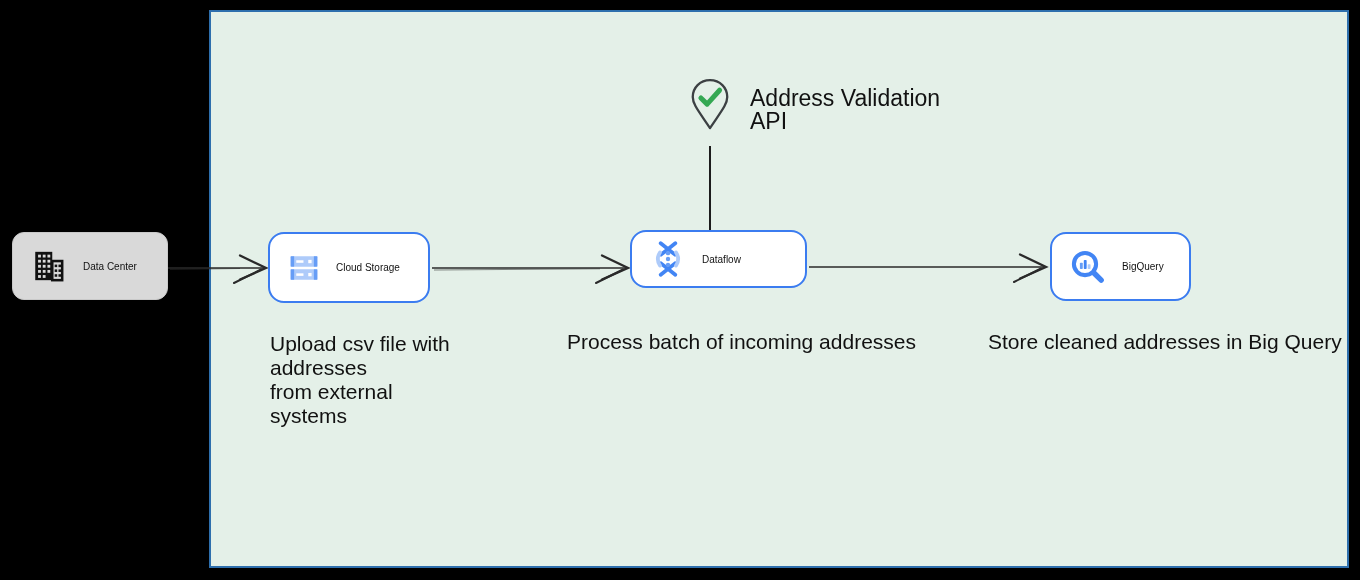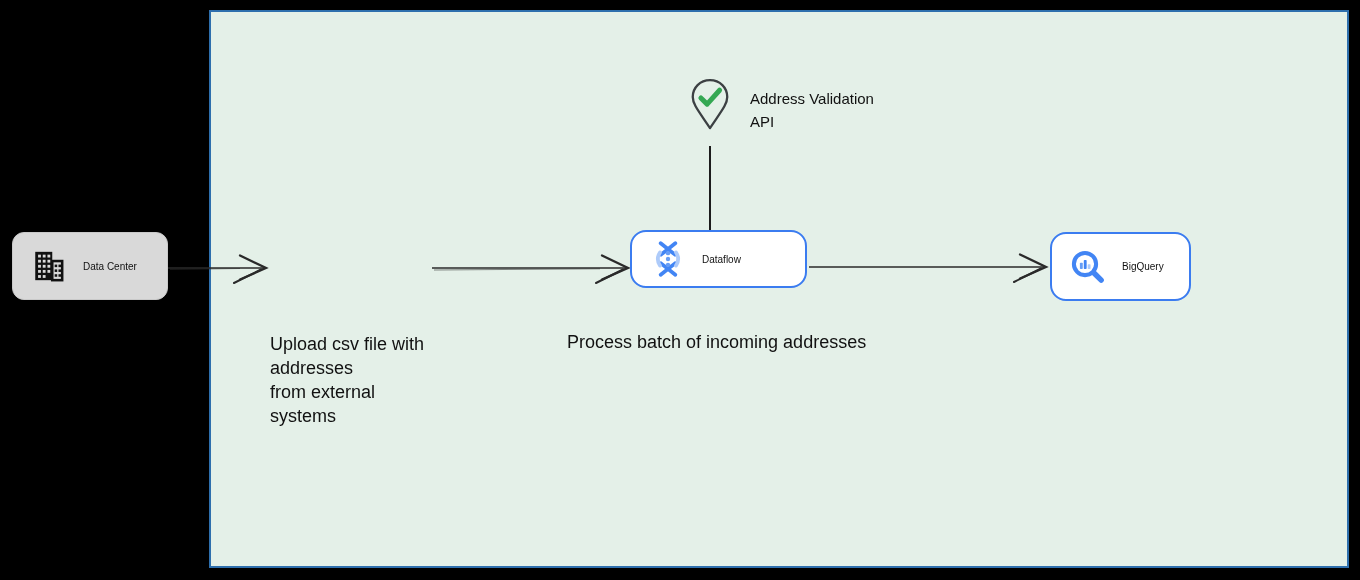--- a/index.html
+++ b/index.html
@@ -66,30 +66,30 @@
 
   
   .pin-wrap {
     position: absolute;
     left: 687px; top: 76px;
     z-index: 4;
   }
   .av-label {
     position: absolute;
     left: 750px; top: 87px;
-    font-size: 15px;
+    font-size: 23px;
     line-height: 23px;
     color: var(--text, #111);
     white-space: pre-line;
     z-index: 4;
   }
   
   .caption {
     position: absolute;
-    font-size: 18px;
+    font-size: 21px;
     line-height: 24px;
     color: var(--text, #111);
     z-index: 4;
   }
   .caption-storage  { left: 270px; top: 332px; width: 230px; white-space: pre-line; text-align: left; }
   .caption-dataflow { left: 567px; top: 330px; width: 340px; text-align: left; white-space: nowrap; }
   .caption-bigquery { left: 988px; top: 330px; width: 342px; text-align: center; white-space: nowrap; }
 </style>
 </head>
 <body>
@@ -150,20 +150,39 @@
           <rect x="19.4" y="11" width="1.8" height="1.8"></rect>
         <rect x="16.7" y="14.4" width="1.8" height="1.8"></rect>
           <rect x="19.4" y="14.4" width="1.8" height="1.8"></rect>
         <rect x="16.7" y="17.8" width="1.8" height="1.8"></rect>
           <rect x="19.4" y="17.8" width="1.8" height="1.8"></rect>
       </g>
     </svg>
     <span class="label">Data Center</span>
   </div>
 
+  <div class="node node-storage">
+    <svg class="icon" width="32" height="32" viewBox="0 0 24 24">
+      <g>
+        <rect x="2" y="3.2" width="20" height="7.8" rx="0.8" fill="#aecbfa"></rect>
+        <rect x="2" y="3.2" width="2.6" height="7.8" fill="#669df6"></rect>
+        <rect x="19.4" y="3.2" width="2.6" height="7.8" fill="#669df6"></rect>
+        <rect x="6.2" y="6.2" width="5.4" height="1.9" fill="#ffffff"></rect>
+        <rect x="15.2" y="5.9" width="2.5" height="2.5" fill="#ffffff"></rect>
+      </g>
+      <g>
+        <rect x="2" y="13" width="20" height="7.8" rx="0.8" fill="#aecbfa"></rect>
+        <rect x="2" y="13" width="2.6" height="7.8" fill="#669df6"></rect>
+        <rect x="19.4" y="13" width="2.6" height="7.8" fill="#669df6"></rect>
+        <rect x="6.2" y="16" width="5.4" height="1.9" fill="#ffffff"></rect>
+        <rect x="15.2" y="15.7" width="2.5" height="2.5" fill="#ffffff"></rect>
+      </g>
+    </svg>
+    <span class="label">Cloud Storage</span>
+  </div>
 
   <div class="node node-dataflow">
     <svg class="icon" width="36" height="38" viewBox="0 0 24 26">
       <g stroke="#4285f4" stroke-width="2.6" stroke-linecap="round" fill="none">
         <path d="M7 2.2 L16.8 10"></path>
         <path d="M17 2.2 L7.2 10"></path>
         <path d="M7 23.8 L16.8 16"></path>
         <path d="M17 23.8 L7.2 16"></path>
       </g>
       <g stroke="#aecbfa" stroke-width="2.6" stroke-linecap="round" fill="none">
@@ -197,14 +216,15 @@
     </svg>
   </div>
   <div class="av-label">Address Validation
 API</div>
 
   <div class="caption caption-storage">Upload csv file with
 addresses
 from external
 systems</div>
   <div class="caption caption-dataflow">Process batch of incoming addresses</div>
+  <div class="caption caption-bigquery">Store cleaned addresses in Big Query</div>
 
 </div>
 
 </body></html>

